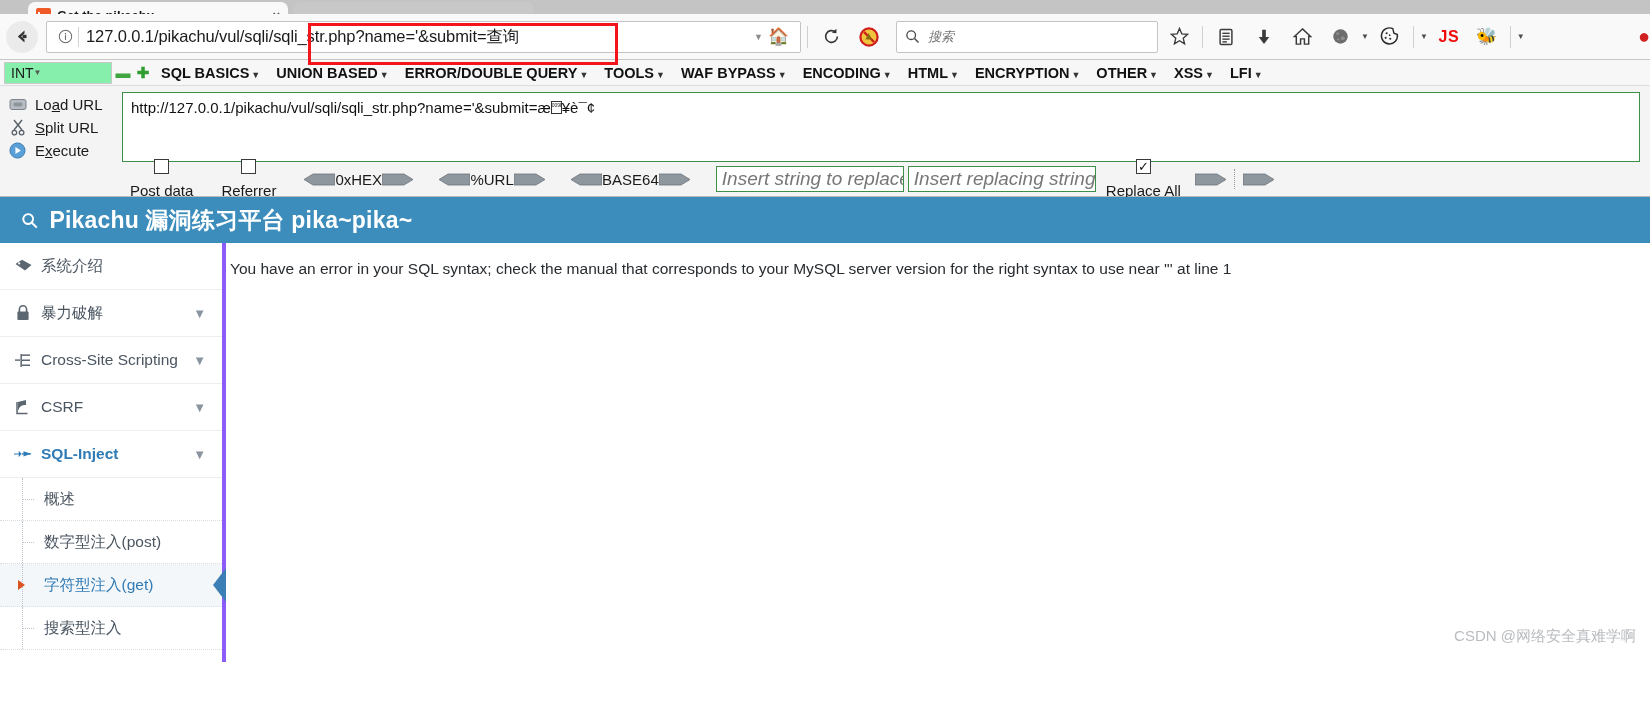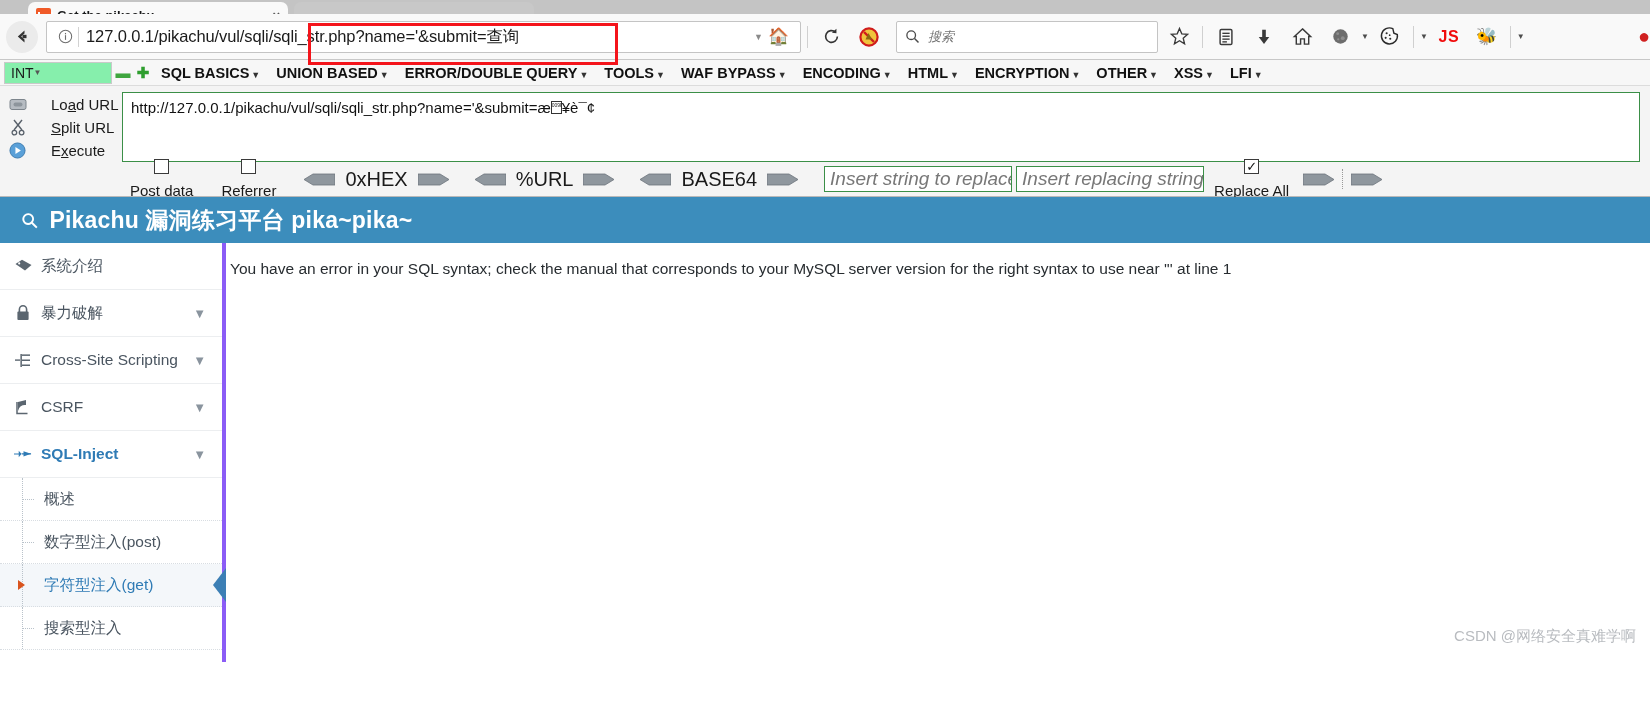--- a/index.html
+++ b/index.html
@@ -225,21 +225,21 @@
   .hb-body { display: flex; padding: 6px 0 0 0; }
   .hb-actions {
     width: 122px;
     flex: 0 0 auto;
     padding: 1px 0 0 8px;
   }
   .hb-action {
     height: 23px;
     display: flex;
     align-items: center;
-    gap: 24px;
+    gap: 8px;
     font-size: 15px;
   }
   .hb-action .ico {
     width: 19px; height: 19px;
     flex: 0 0 auto;
     display: flex; align-items: center; justify-content: center;
     font-size: 14px;
   }
   .hb-action .lbl { text-decoration: underline; text-decoration-color: transparent; }
   .hb-action u { text-decoration: underline; }
@@ -290,23 +290,22 @@
     background: #fff;
     flex: 0 0 auto;
     display: flex; align-items: center; justify-content: center;
     font-size: 13px;
     color: #111;
     line-height: 1;
   }
   .arrowgroup {
     display: flex;
     align-items: center;
-    gap: 10px;
     margin-right: 26px;
-    font-size: 20px;
+    font-size: 15px;
   }
   .arrowgroup .lbl { min-width: 44px; text-align: center; }
   .arr {
     width: 31px; height: 13px;
     flex: 0 0 auto;
     position: relative;
   }
   .arr svg { display: block; }
   .hb-input {
     width: 188px; height: 26px;

